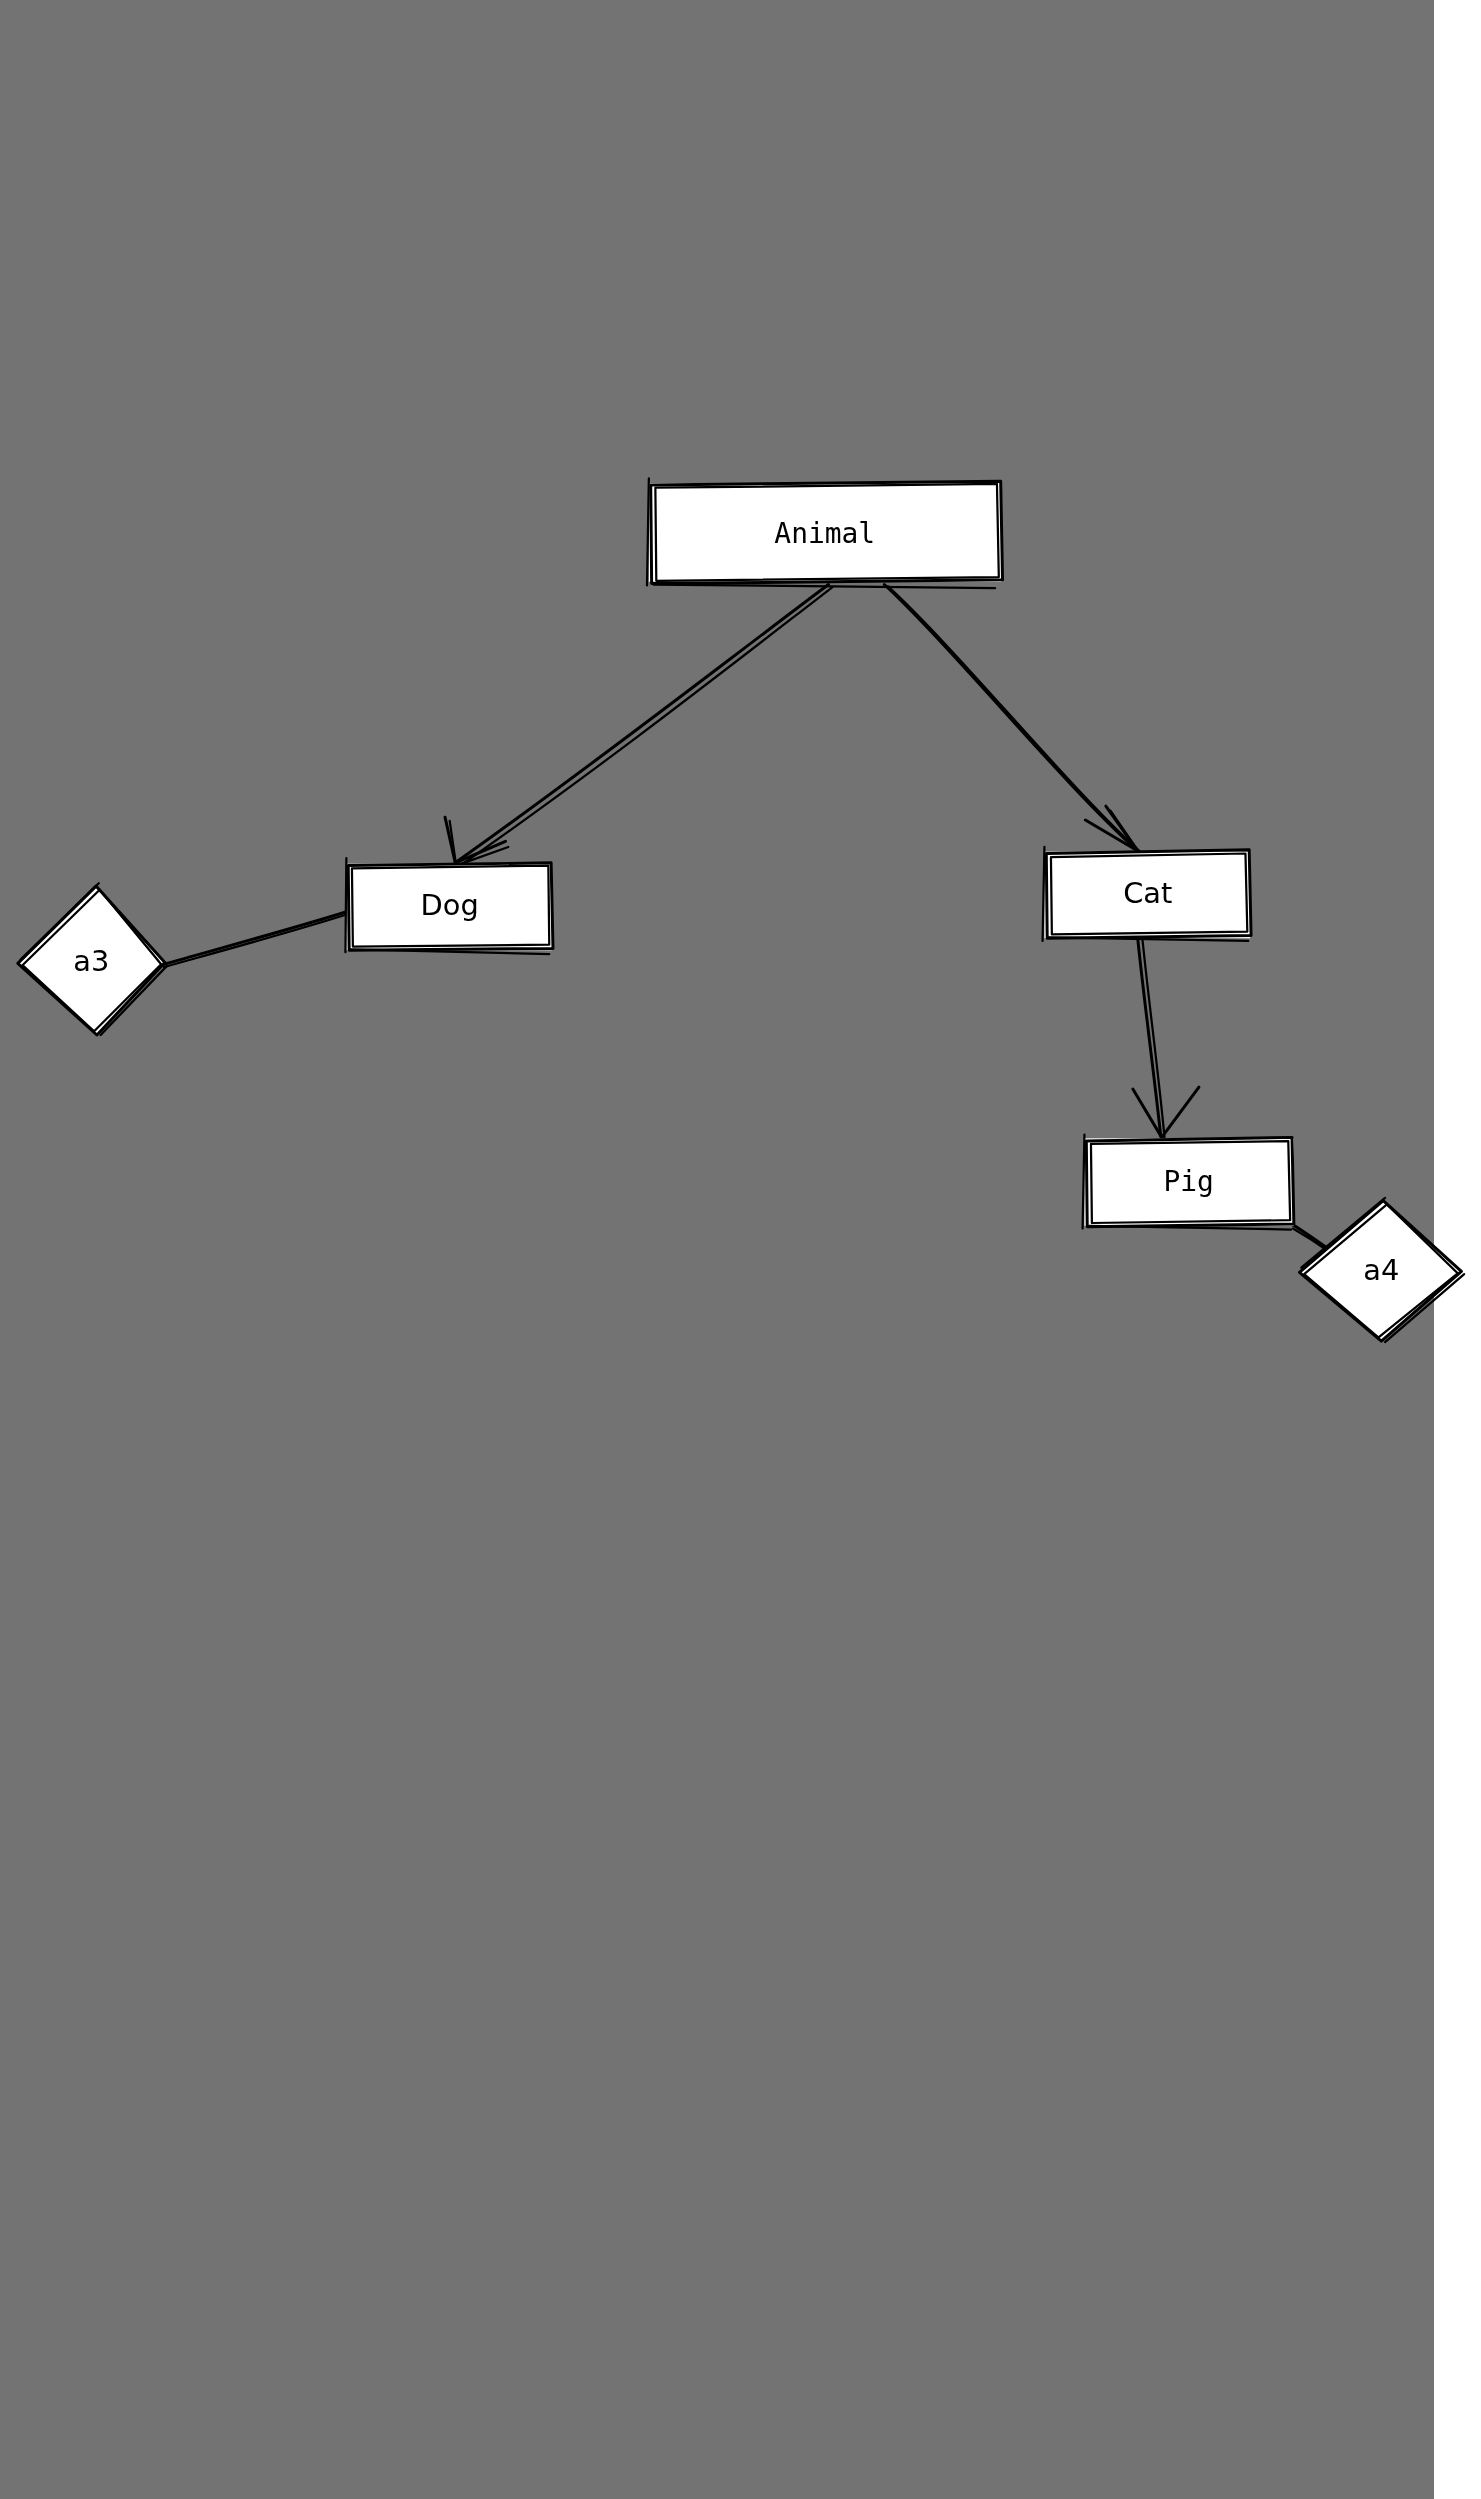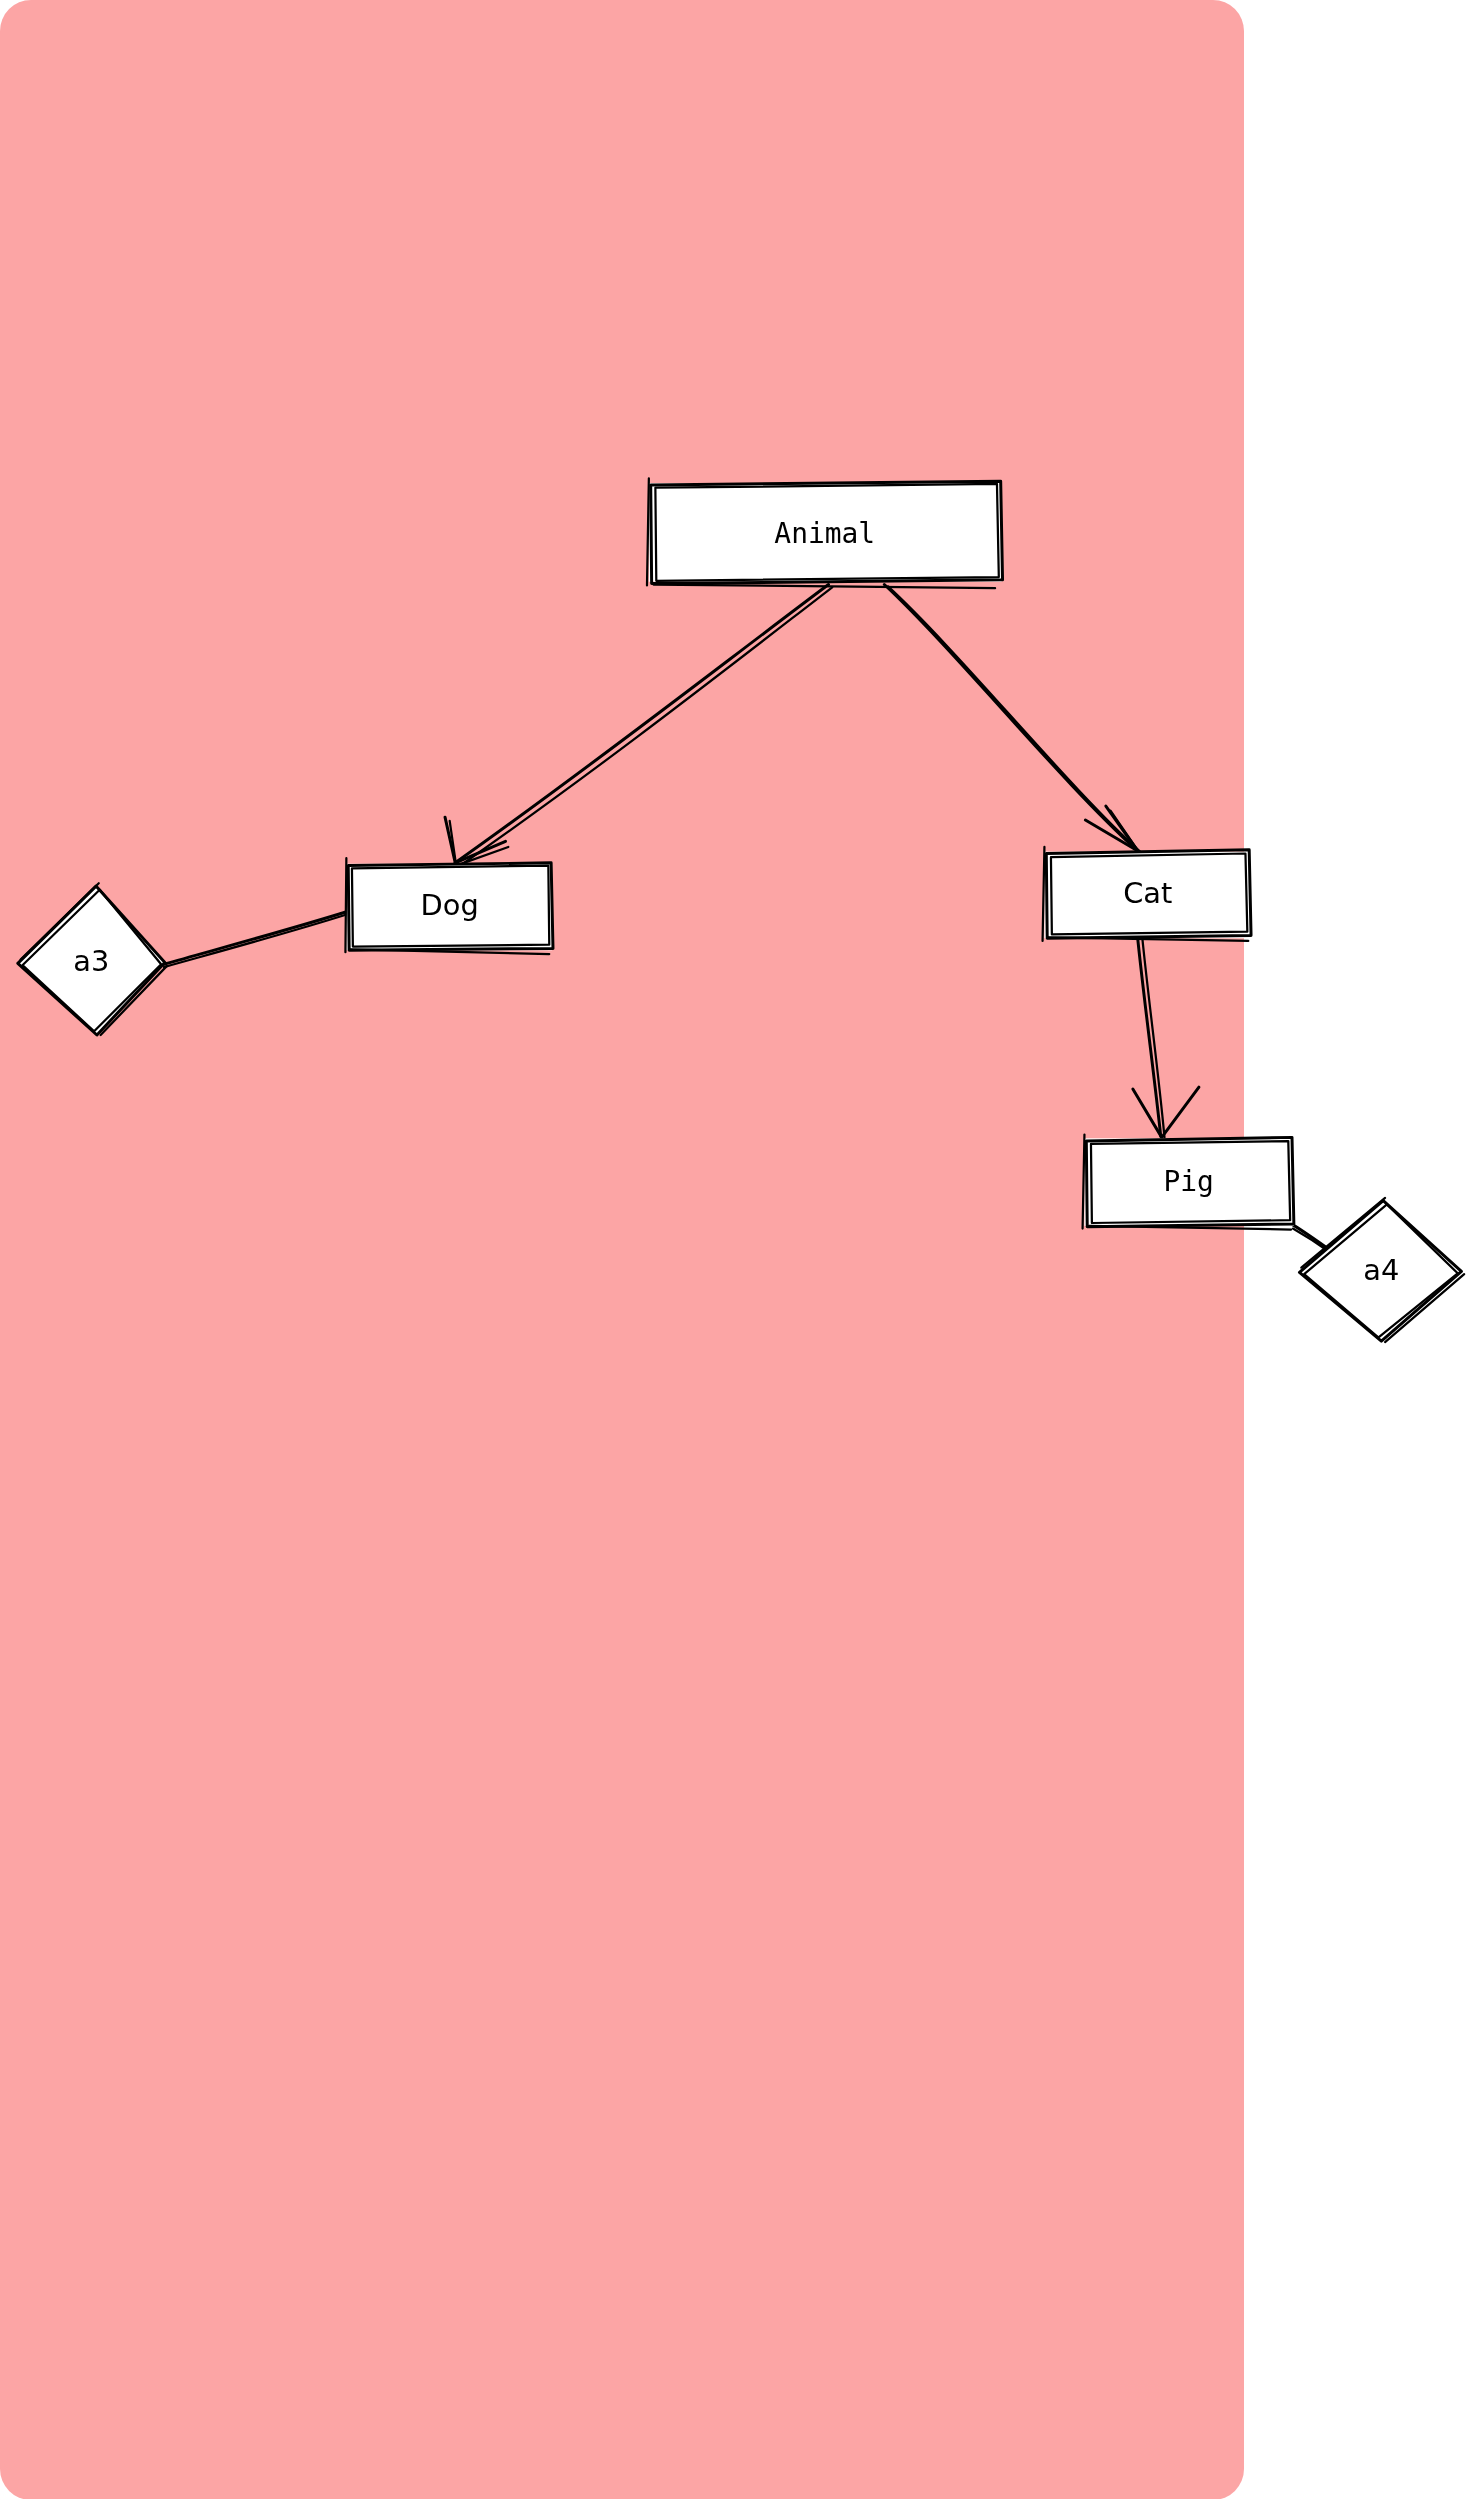--- a/index.html
+++ b/index.html
@@ -8,24 +8,23 @@
     background: #ffffff;
   }
   body {
     width: 1482px;
     height: 2500px;
     font-family: "DejaVu Sans Mono", monospace;
     overflow: hidden;
   }
   #canvas-wrap {
     position: relative;
-    width: 1244px;
+    width: 1434px;
     height: 2500px;
-    background: #fca5a5;
-    border-radius: 31px;
+    background: #737373;
   }
   svg.diagram {
     position: absolute;
     inset: 0;
     width: 1482px;
     height: 2500px;
     display: block;
   }
   .sketch-stroke {
     fill: none;

